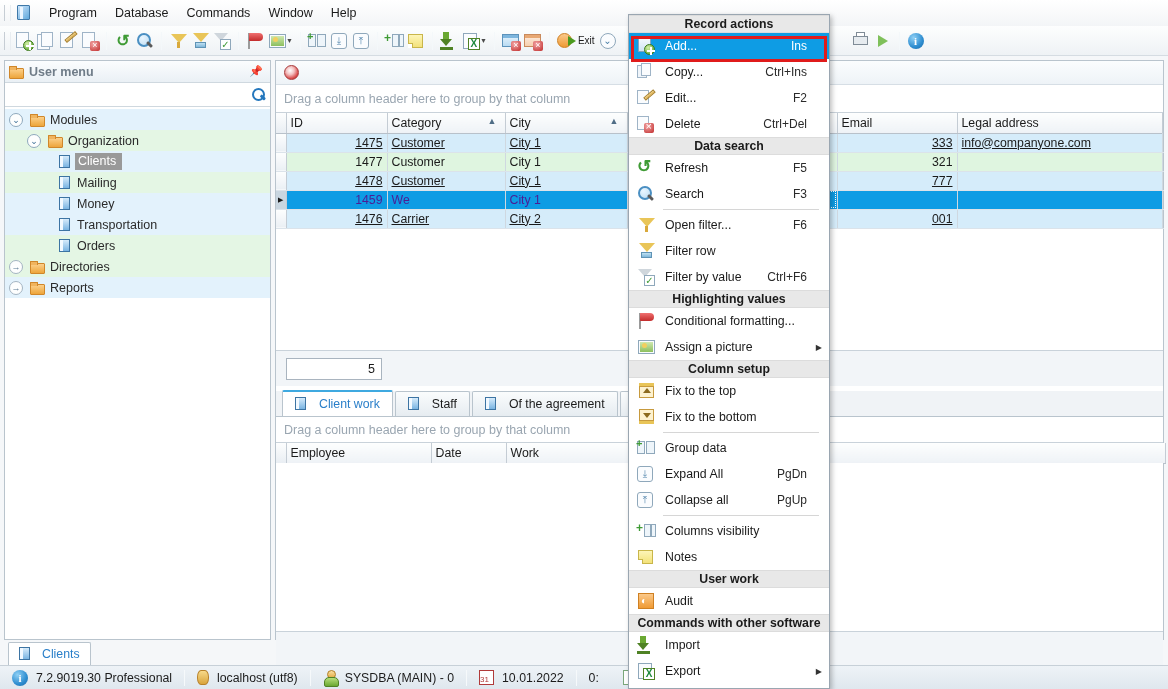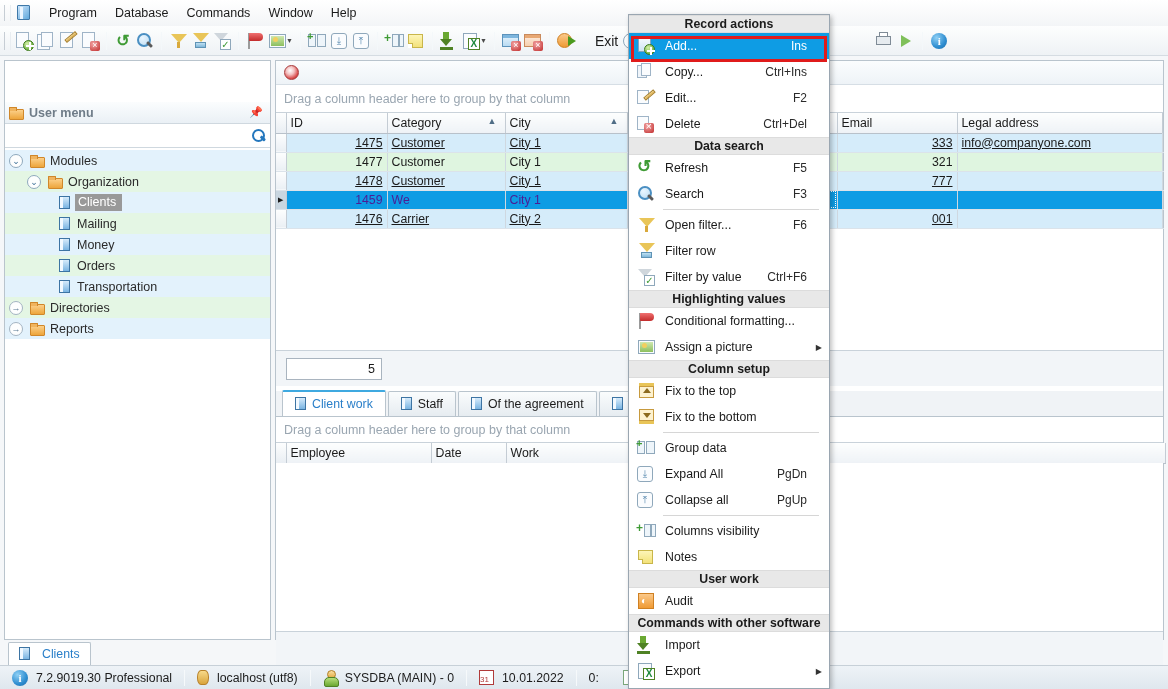--- a/index.html
+++ b/index.html
@@ -40,31 +40,31 @@
     border-bottom:1px solid #d5dce2;
     display:flex; align-items:center; padding-left:4px;
   }
   .tb-sep { width:1px; height:18px; background:#ccd4db; margin:0 5px;
             border-right:1px solid #f4f8fa; }
   .tb-grip { width:7px; height:18px; margin-right:2px;
           border-left:1px solid #c6cdd4; border-right:1px solid #e8edf1; }
   .tb-btn { width:22px; height:22px; display:flex; align-items:center; justify-content:center;
             border:1px solid transparent; border-radius:2px; cursor:default; }
   .tb-arrow { font-size:7px; color:#4a4a4a; margin-left:-2px; margin-right:2px; }
-  .tb-text { font-size:14px; color:#1b1b1b; margin:0 2px 0 18px; }
+  .tb-text { font-size:10px; color:#1b1b1b; margin:0 2px 0 1px; }
 
   
   .leftpanel {
     position:absolute; left:4px; top:60px; width:267px; height:580px;
     background:#ffffff; border:1px solid #b9c4cd;
   }
   .lp-header {
     height:22px; background:linear-gradient(#fbfdfe,#eaf0f5);
     border-bottom:1px solid #cfd8df;
-    display:flex; align-items:center; padding:0 4px;margin-top:41px;
+    display:flex; align-items:center; padding:0 4px;
   }
   .folder-ic { width:14px; height:11px; position:relative; margin-right:6px; }
   .folder-ic:before{content:"";position:absolute;left:0;top:2px;width:13px;height:9px;
      background:linear-gradient(#fcd08a,#eda53b); border:1px solid #d0872a; border-radius:0 1px 1px 1px;}
   .folder-ic:after{content:"";position:absolute;left:0;top:0px;width:6px;height:3px;
      background:#f0b45e; border:1px solid #d0872a; border-bottom:none; border-radius:1px 1px 0 0;}
   .lp-title { font-size:12.5px; color:#6f7c88; font-weight:bold; flex:1; }
   .pin-ic { font-size:11px; color:#53616e; padding:0 3px; cursor:default; transform:rotate(0deg); }
   .lp-search {
     height:24px; border-bottom:1px solid #cfd8df; background:#fff;
@@ -148,21 +148,21 @@
     background:#f2f5f8; border-top:1px solid #c9d2da;
   }
 
   
   .tabstrip {
     position:absolute; left:0; top:330px; width:100%; height:26px;
     border-bottom:1px solid #b9c4cd; background:#f0f3f6;
     display:flex; align-items:flex-end; padding-left:6px;
   }
   .tab {
-    height:25px; display:flex; align-items:center; gap:5px; padding:0 12px;
+    height:25px; display:flex; align-items:center; gap:12px; padding:0 12px;
     font-size:12.3px; color:#1b1b1b; background:linear-gradient(#fafcfd,#e6ecf1);
     border:1px solid #b9c4cd; border-bottom:none; margin-right:2px; cursor:default;
     border-radius:2px 2px 0 0;
   }
   .tab.active {
     background:#ffffff; color:#2a7fc9; border-top:2px solid #3fa9e0; height:26px;
     position:relative; z-index:2;
   }
   .tab .docic { margin-right:0; }
 
@@ -569,35 +569,35 @@
           <span>Mailing</span>
         </div>
         <div class="tnode alt1">
           <span style="width: 50px; flex: 0 0 auto;"></span>
           <span class="docic">
             <span class="b1"></span>
             <span class="b2"></span>
           </span>
           <span>Money</span>
         </div>
+        <div class="tnode alt1">
+          <span style="width: 50px; flex: 0 0 auto;"></span>
+          <span class="docic">
+            <span class="b1"></span>
+            <span class="b2"></span>
+          </span>
+          <span>Transportation</span>
+        </div>
         <div class="tnode alt2">
           <span style="width: 50px; flex: 0 0 auto;"></span>
           <span class="docic">
             <span class="b1"></span>
             <span class="b2"></span>
           </span>
           <span>Orders</span>
-        </div>
-        <div class="tnode alt1">
-          <span style="width: 50px; flex: 0 0 auto;"></span>
-          <span class="docic">
-            <span class="b1"></span>
-            <span class="b2"></span>
-          </span>
-          <span>Transportation</span>
         </div>
         <div class="tnode alt2">
           <span style="width: 0px; flex: 0 0 auto;"></span>
           <span class="exp plain">→</span>
           <span class="folder-ic" style="margin-left: 4px;"></span>
           <span>Directories</span>
         </div>
         <div class="tnode alt1">
           <span style="width: 0px; flex: 0 0 auto;"></span>
           <span class="exp plain">→</span>

